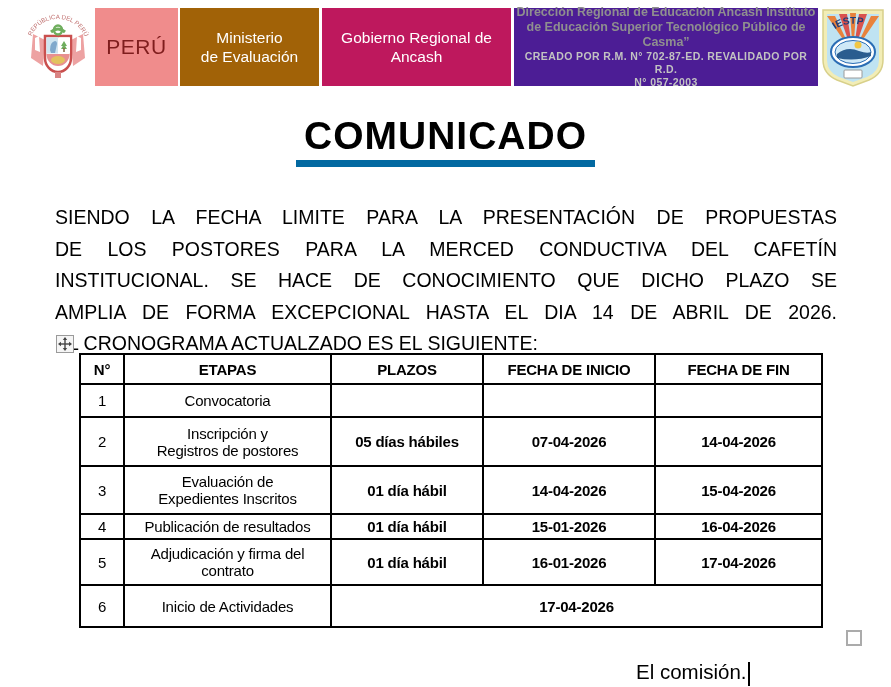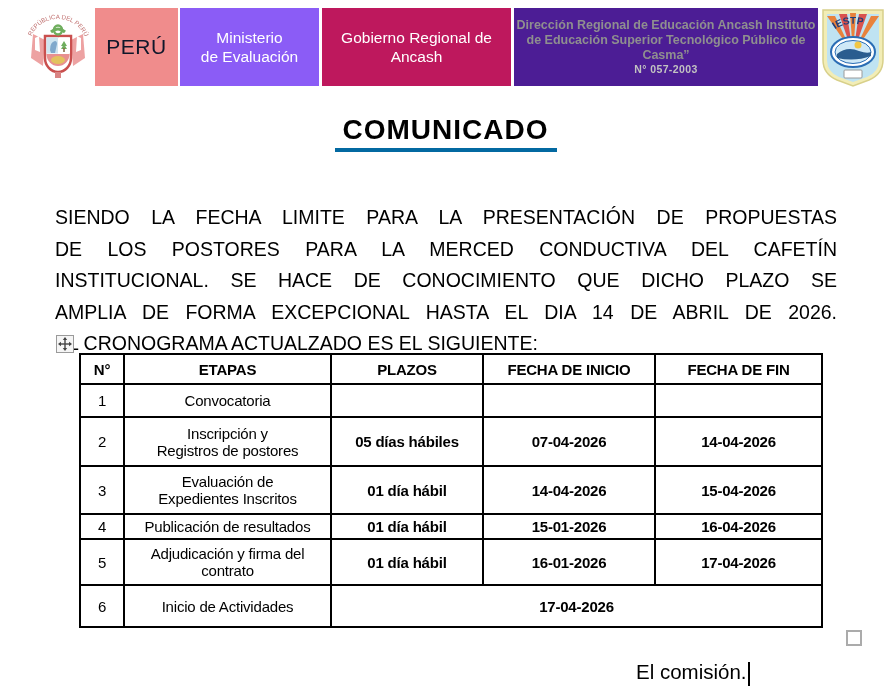--- a/index.html
+++ b/index.html
@@ -2,40 +2,40 @@
 <html><head>
 <meta charset="utf-8">
 <style>
   * { margin: 0; padding: 0; box-sizing: border-box; }
   html, body { width: 891px; height: 687px; }
   body { font-family: "Liberation Sans", sans-serif; background: #ffffff; position: relative; overflow: hidden; }
 
   
   .hdr-block { position: absolute; top: 8px; height: 78px; }
   .coat { left: 25px; width: 66px; }
-  .blk-peru { left: 95px; width: 83px; background: #F08C8C; color: #0f172a;
+  .blk-peru { left: 95px; width: 83px; background: #F08C8C; color: #7f1d1d;
               display: flex; align-items: center; justify-content: center;
               font-size: 21px; letter-spacing: .5px; }
-  .blk-min  { left: 180px; width: 139px; background: #8b5cf6; color: #fff;
+  .blk-min  { left: 180px; width: 139px; background: #a16207; color: #fff;
               display: flex; flex-direction: column; align-items: center; justify-content: center;
               font-size: 15.5px; line-height: 19px; }
   .blk-gore { left: 322px; width: 189px; background: #be185d; color: #fff;
               display: flex; flex-direction: column; align-items: center; justify-content: center;
               font-size: 15.5px; line-height: 19px; }
   .blk-dre  { left: 514px; width: 304px; background: #4c1d95;
               display: flex; flex-direction: column; align-items: center; justify-content: center;
               text-align: center; }
   .dre-main { color: #8f8f8f; font-size: 12.5px; font-weight: bold; line-height: 15px; }
   .dre-sub  { color: #c2c2c2; font-size: 10.5px; font-weight: bold; letter-spacing: .4px; line-height: 13px; }
   .crest { left: 820px; width: 66px; height: 80px; }
 
   
   .title-wrap { position: absolute; top: 114px; left: 0; width: 100%; text-align: center; }
-  .title-text { display: inline-block; font-size: 28px; font-weight: bold; letter-spacing: 1px;
-                border-bottom: 4px solid #0369a1; padding: 0 8px 2px 8px; }
+  .title-text { display: inline-block; font-size: 39px; font-weight: bold; letter-spacing: 1px;
+                border-bottom: 7px solid #0369a1; padding: 0 8px 2px 8px; }
 
   
   .body-text { position: absolute; left: 55px; top: 202px; width: 782px;
                font-size: 19.5px; line-height: 31.6px; color: #000; }
   .jline { text-align: justify; text-align-last: justify; }
 
   
   .move-handle { position: absolute; left: 56px; top: 335px; width: 18px; height: 18px;
                  background: #f5f5f5; border: 1px solid #9a9a9a; z-index: 3;
                  display: flex; align-items: center; justify-content: center; }
@@ -98,20 +98,21 @@
 </div>
 
 <div class="hdr-block blk-gore">
   <span>Gobierno Regional de</span>
   <span>Ancash</span>
 </div>
 
 <div class="hdr-block blk-dre">
   <div class="dre-main">Dirección Regional de Educación Ancash Instituto</div>
   <div class="dre-main">de Educación Superior Tecnológico Público de Casma”</div>
+  <div class="dre-sub">CREADO POR R.M. N° 702-87-ED. REVALIDADO POR R.D.</div>
   <div class="dre-sub">N° 057-2003</div>
 </div>
 
 <div class="hdr-block crest">
   <svg width="66" height="80" viewBox="0 0 66 80">
     <path d="M 3 2 h 60 v 50 q 0 14 -14 20 l -16 6 l -16 -6 q -14 -6 -14 -20 Z" fill="#f2edb6" stroke="#d8d08a" stroke-width="1.5"></path>
     <path d="M 7 6 h 52 v 46 q 0 12 -12 17 l -14 5 l -14 -5 q -12 -5 -12 -17 Z" fill="#bfe3f2"></path>
     <g>
       <polygon points="33,46 7,8 15,8" fill="#e8823c"></polygon>
       <polygon points="33,46 19,6 27,6" fill="#d9534f"></polygon>

